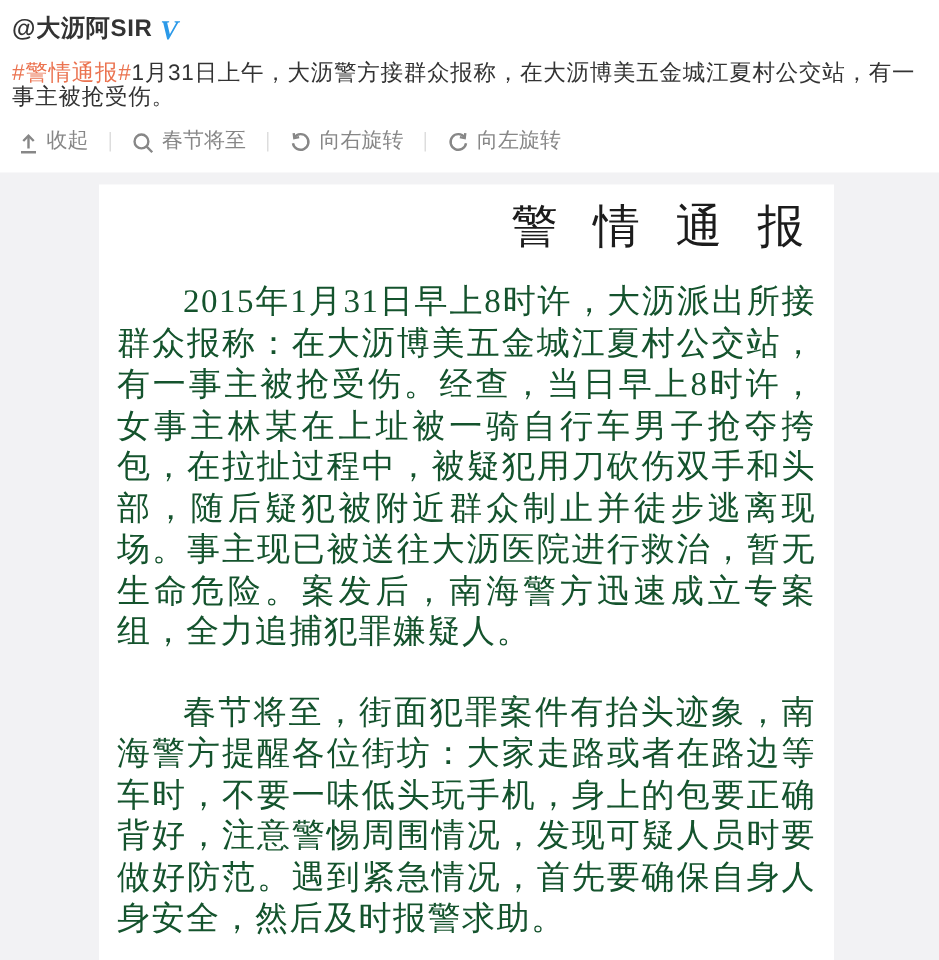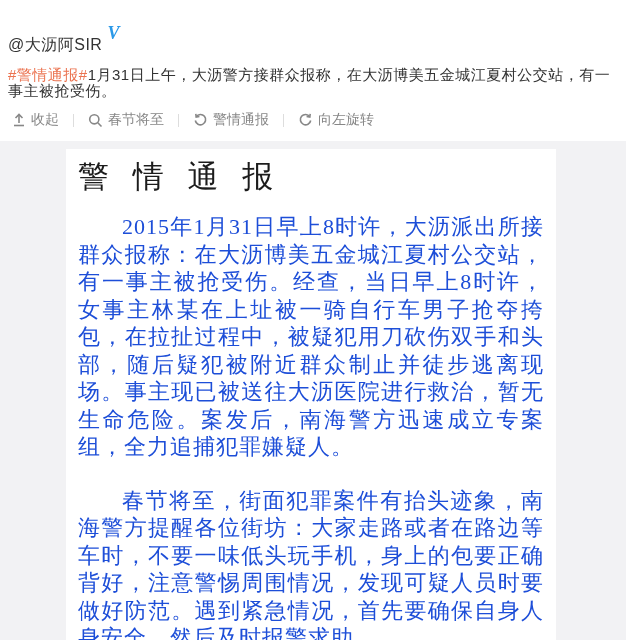--- a/index.html
+++ b/index.html
@@ -8,23 +8,22 @@
     overflow: hidden;
     background: #ffffff;
     font-family: "Liberation Sans", "DejaVu Sans", sans-serif;
   }
   
   .header {
     padding: 9px 8px 0 8px;
     display: flex; align-items: center;
   }
   .username {
-    font-size: 16px; font-weight: normal; color: #333;
+    font-size: 16px; font-weight: bold; color: #333;
     letter-spacing: 0.5px;
-    margin-top: 26px;
   }
   .v-badge {
     margin-left: 5px;
     color: #2b99e8;
     font-family: "Liberation Serif", "DejaVu Serif", serif;
     font-weight: bold; font-style: italic;
     font-size: 18px; line-height: 18px;
   }
   
   .post-text {
@@ -33,52 +32,52 @@
     letter-spacing: 0.5px;
   }
   .hashtag { color: #eb7350; cursor: pointer; }
   
   .toolbar {
     margin: 9px 8px 0 12px;
     height: 24px;
     display: flex; align-items: center;
     color: #878787; font-size: 14px;
   }
-  .tool { display: flex; align-items: center; gap: 5px; cursor: pointer; white-space: nowrap; }
+  .tool { display: flex; align-items: flex-end; gap: 5px; cursor: pointer; white-space: nowrap; }
   .tool svg { display: block; }
   .sep { width: 1px; height: 13px; background: #dddddd; margin: 0 14px; }
   
   .image-area {
     margin-top: 9px;
     position: relative;
     width: 626px; height: 528px;
     background: #f2f2f4;
     overflow: hidden;
   }
   .doc {
     position: absolute;
     left: 66px; top: 8px;
     width: 490px; min-height: 540px;
     background: #ffffff;
     padding: 8px 12px 40px 12px;
     cursor: pointer;
   }
   .doc-title {
-    text-align: left;
+    text-align: right;
     font-family: "Liberation Serif", "DejaVu Serif", serif;
     font-size: 31px; line-height: 40px;
     letter-spacing: 8px;
     font-weight: 400;
     color: #1c1c1c;
   }
   .doc-para {
     font-family: "Liberation Serif", "DejaVu Serif", serif;
     font-size: 22px; line-height: 27.5px;
     letter-spacing: 1px;
-    color: #1d4ed8;
+    color: #14532d;
     text-align: justify;
     text-indent: 2em;
   }
   .doc-para.p1 { margin-top: 16px; }
   .doc-para.p2 { margin-top: 26px; }
 </style>
 </head>
 <body>
 
 <div class="header">
@@ -114,21 +113,21 @@
 
   <span class="sep"></span>
 
   <span class="tool">
     <span>
       <svg width="15" height="15" viewBox="0 0 15 15" fill="none" stroke="#878787" stroke-width="1.6">
         <path d="M 3.2 3.6 A 5.2 5.2 0 1 1 2.3 7.5"></path>
         <polyline points="2.8,0.8 3.2,4.1 6.4,3.4" fill="none"></polyline>
       </svg>
     </span>
-    <span>警情通报</span>
+    <span>向右旋转</span>
   </span>
 
   <span class="sep"></span>
 
   <span class="tool">
     <span>
       <svg width="15" height="15" viewBox="0 0 15 15" fill="none" stroke="#878787" stroke-width="1.6">
         <path d="M 11.8 3.6 A 5.2 5.2 0 1 0 12.7 7.5"></path>
         <polyline points="12.2,0.8 11.8,4.1 8.6,3.4" fill="none"></polyline>
       </svg>

